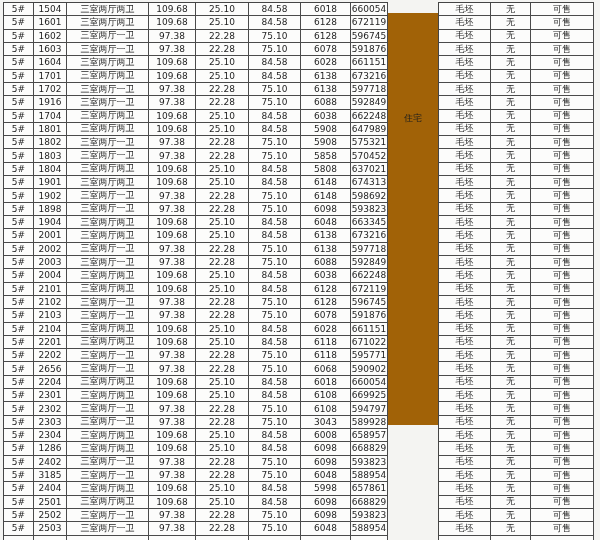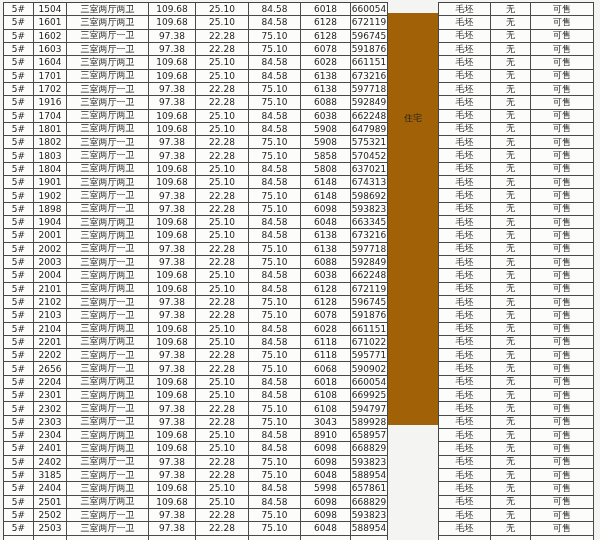--- a/index.html
+++ b/index.html
@@ -318,24 +318,24 @@
       <div class="cell c-shared">22.28</div>
       <div class="cell c-inner">75.10</div>
       <div class="cell c-price">3043</div>
       <div class="cell c-total">589928</div>
       <div class="cell c-building">5#</div>
       <div class="cell c-room">2304</div>
       <div class="cell c-type">三室两厅两卫</div>
       <div class="cell c-area">109.68</div>
       <div class="cell c-shared">25.10</div>
       <div class="cell c-inner">84.58</div>
-      <div class="cell c-price">8910</div>
+      <div class="cell c-price">6008</div>
       <div class="cell c-total">658957</div>
       <div class="cell c-building">5#</div>
-      <div class="cell c-room">2401</div>
+      <div class="cell c-room">1286</div>
       <div class="cell c-type">三室两厅两卫</div>
       <div class="cell c-area">109.68</div>
       <div class="cell c-shared">25.10</div>
       <div class="cell c-inner">84.58</div>
       <div class="cell c-price">6098</div>
       <div class="cell c-total">668829</div>
       <div class="cell c-building">5#</div>
       <div class="cell c-room">2402</div>
       <div class="cell c-type">三室两厅一卫</div>
       <div class="cell c-area">97.38</div>

